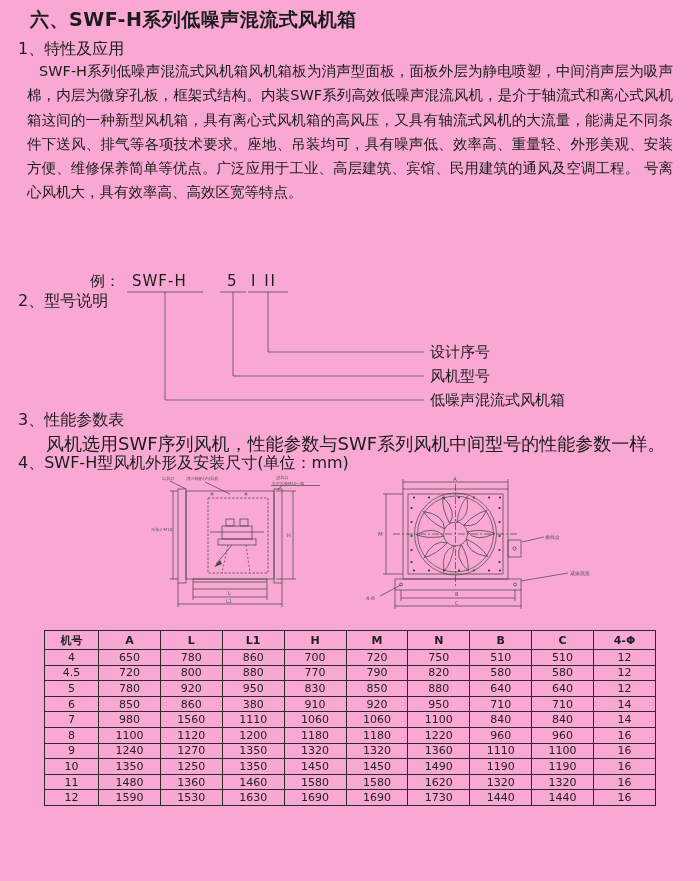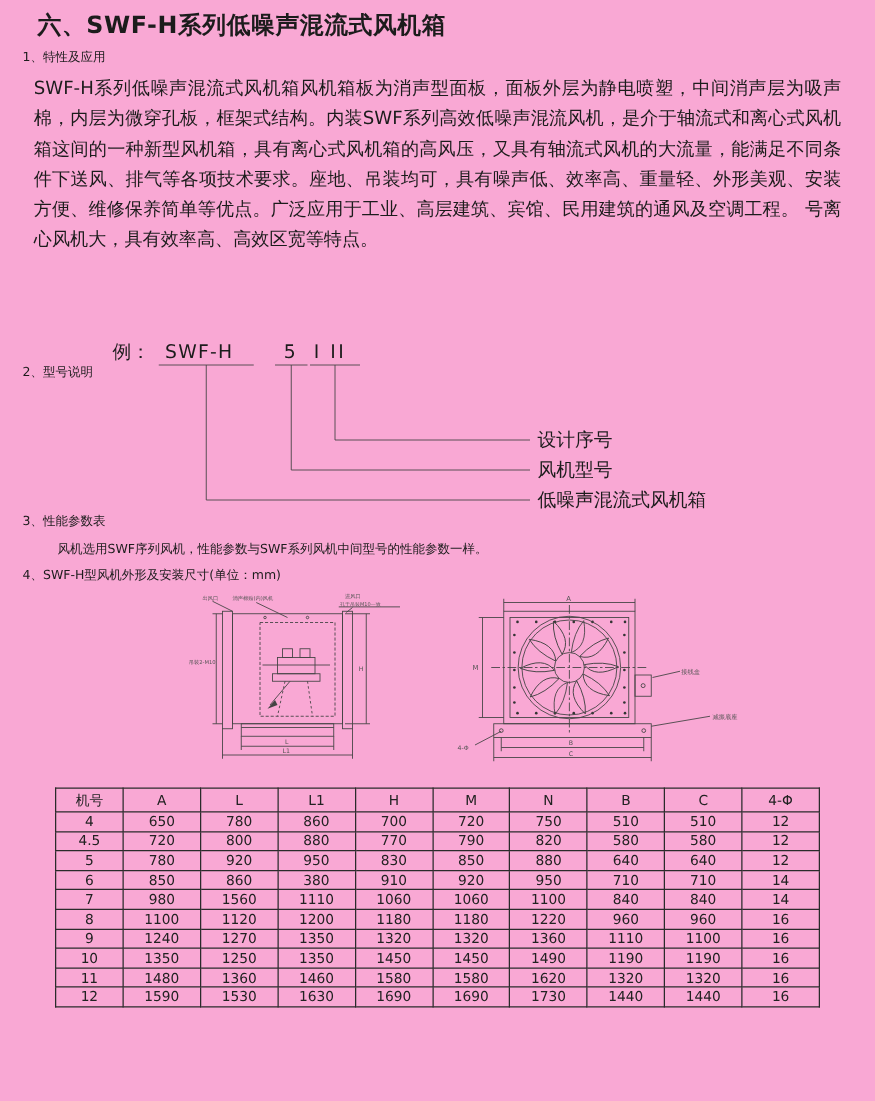--- a/index.html
+++ b/index.html
@@ -6,48 +6,48 @@
   html,body { background:#e8e8e8; }
   .page {
     position:relative; width:700px; height:881px; margin:0 auto;
     background:#f9a8d4; color:#1c1c1c; overflow:hidden;
     font-family:"DejaVu Sans","Liberation Sans",sans-serif;
   }
   .doc-title {
     position:absolute; top:7px; left:30px;
     font-size:19px; font-weight:bold; letter-spacing:.5px;
   }
-  .sec-heading { position:absolute; left:18px; font-size:10px; }
+  .sec-heading { position:absolute; left:18px; font-size:16px; }
   .h1 { top:39px; }
   .h2 { top:243px;margin-top:48px; }
   .h3 { top:410px; }
   .h4 { top:453px; }
   .body-par {
     position:absolute; top:59px; left:27px; width:646px;
     font-size:14.5px; line-height:24.3px; text-align:justify;
   }
-  .body-par .indent { text-indent:2em; }
-  .perf-body { position:absolute; top:432px; left:46px; font-size:10px; }
+  .body-par .indent { text-indent:2em;margin-left:12px; }
+  .perf-body { position:absolute; top:432px; left:46px; font-size:18px; }
   .legend-svg { position:absolute; top:262px; left:0; }
   .legend-svg text { font-size:15px; fill:#1c1c1c; }
   .drawing { position:absolute; top:474px; }
   .drawing text { fill:#555; }
   .dview { left:150px; }
   .fview { left:360px; }
   .spec-table {
     position:absolute; top:630px; left:44px; width:612px;
     border-collapse:collapse; table-layout:fixed;
     border:1.5px solid #2b2b2b;
   }
   .spec-table th, .spec-table td {
     border:1px solid #2b2b2b; font-size:11px; font-weight:normal;
     text-align:center; vertical-align:middle; height:15.6px; padding:0;
     color:#222;
   }
-  .spec-table th { height:19px; }
+  .spec-table th { height:19px;font-weight:bold; }
   line, rect:not(.fill), circle.hollow, path.blade, polyline { stroke:#444; stroke-width:.7; fill:none; }
 </style>
 </head>
 <body>
 
 <div class="page">
 
   <div class="doc-title">六、SWF-H系列低噪声混流式风机箱</div>
 
   <div class="sec-heading h1">1、特性及应用</div>

